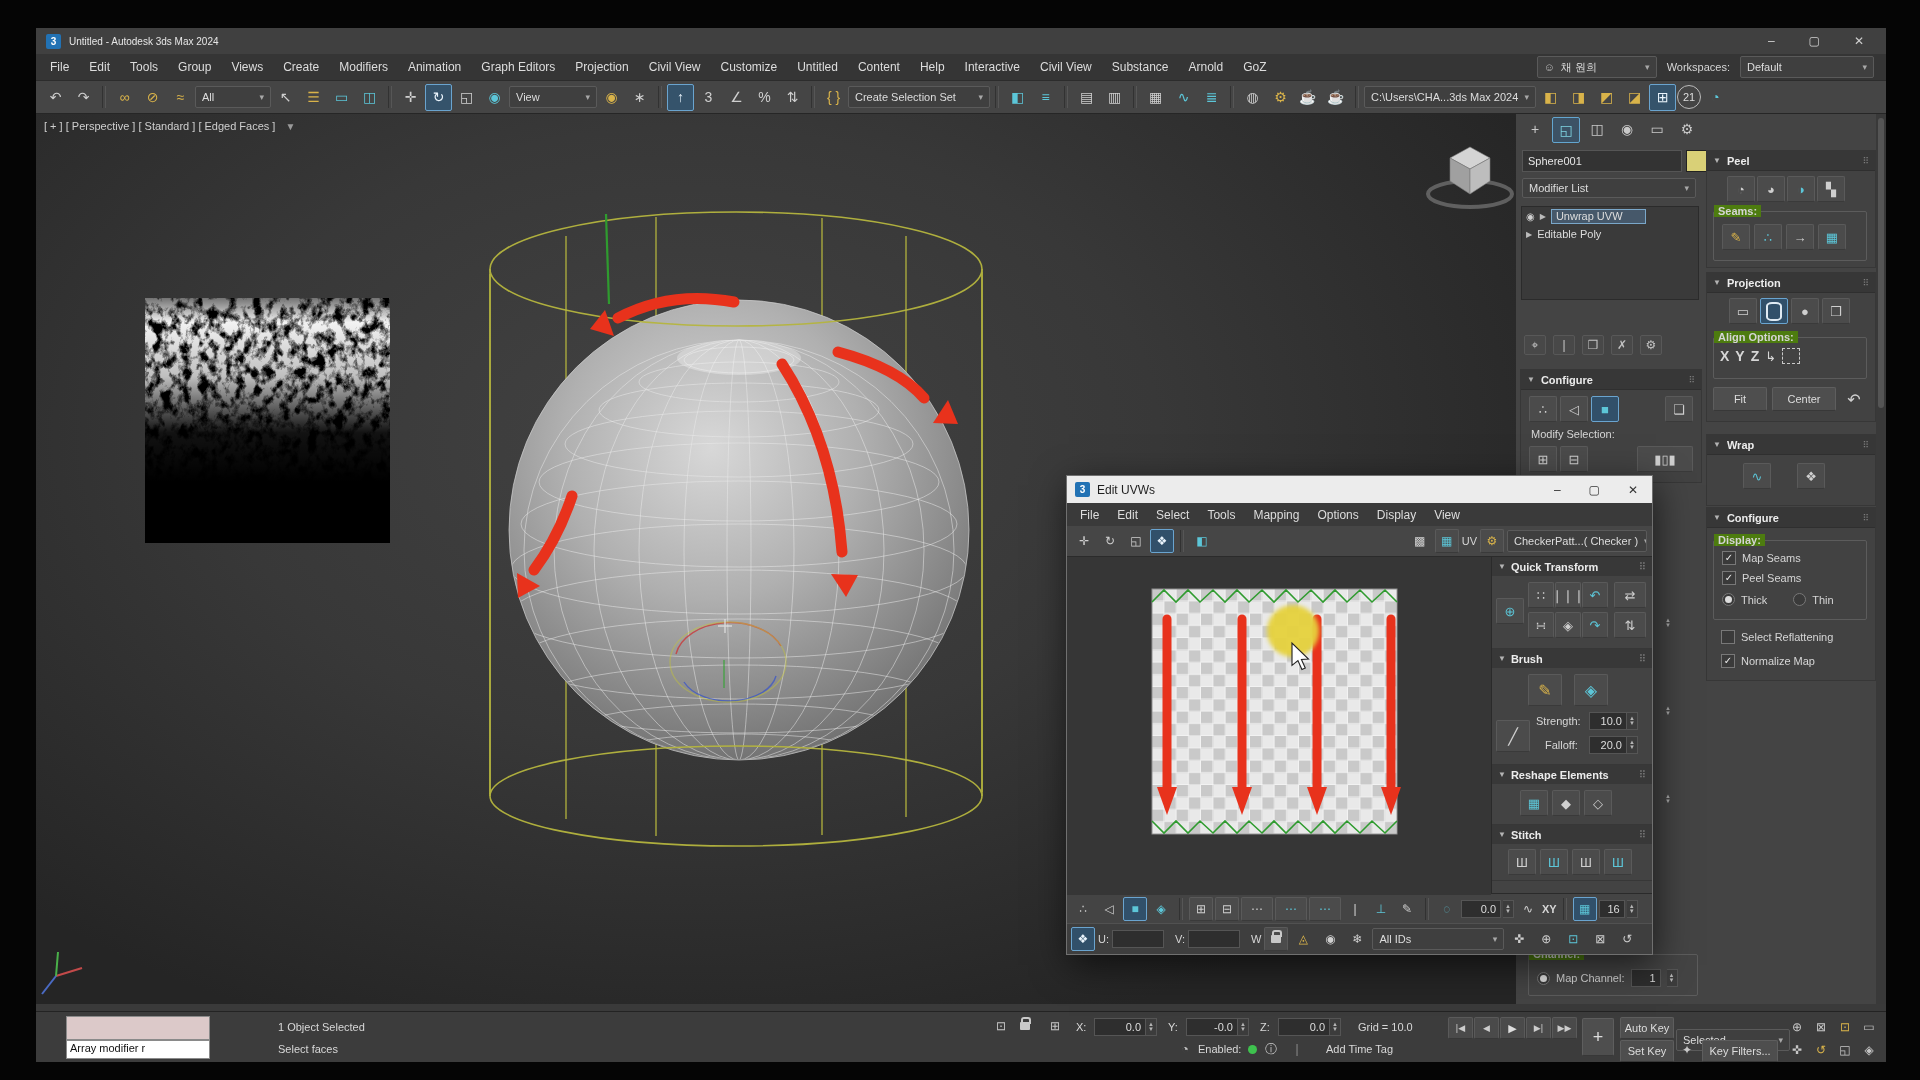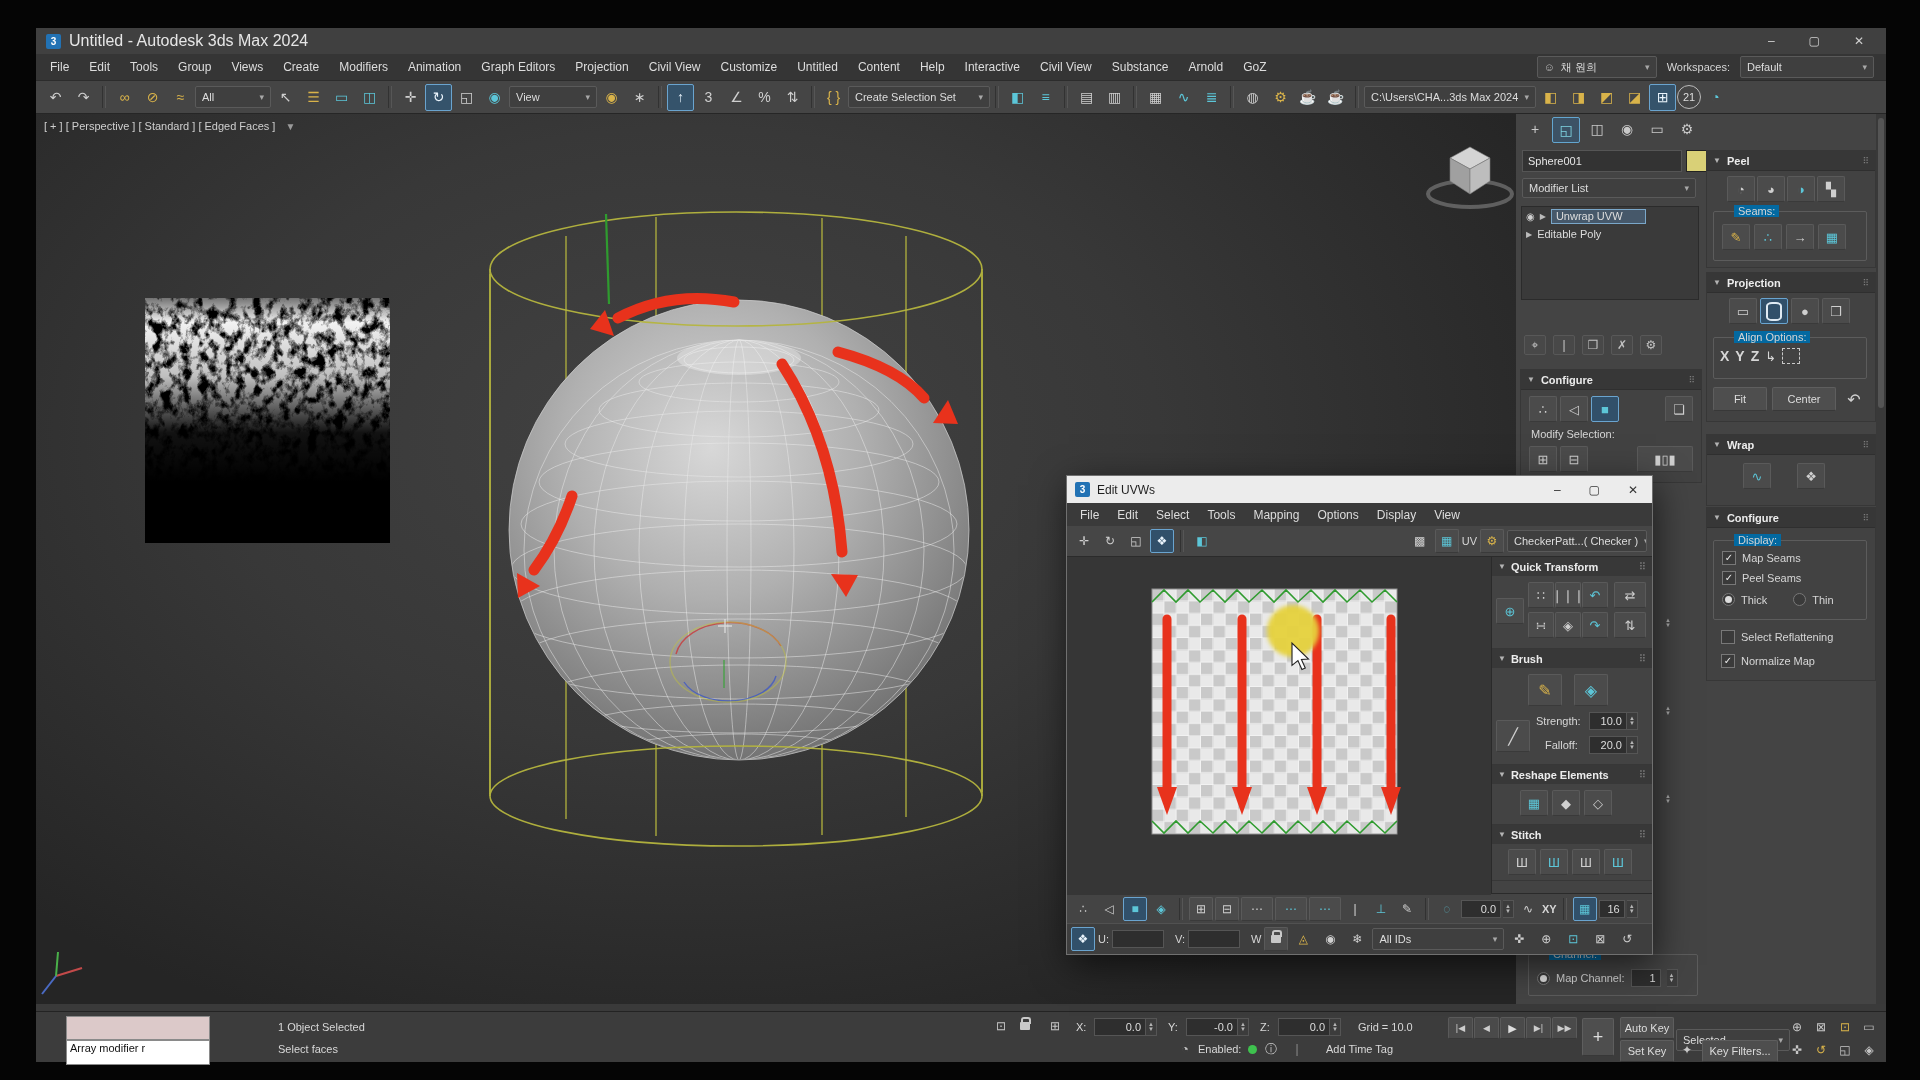--- a/index.html
+++ b/index.html
@@ -2,21 +2,21 @@
 <html><head>
 <meta charset="utf-8">
 <style>
   html,body{margin:0;padding:0;background:#000;font-family:"Liberation Sans",sans-serif;}
   .screen{position:relative;width:1920px;height:1080px;background:#050505;overflow:hidden;}
   .abs{position:absolute;}
   
   .app{position:absolute;left:36px;top:28px;width:1850px;height:1034px;background:#3a3a3a;display:flex;flex-direction:column;}
   .titlebar{height:26px;background:#404040;display:flex;align-items:center;padding:0 10px;flex:none;}
   .logo{width:15px;height:15px;background:#2272b4;border-radius:2px;color:#fff;font-size:10px;font-weight:bold;display:flex;align-items:center;justify-content:center;flex:none;}
-  .title{margin-left:8px;font-size:16px;color:#e6e6e6;}
+  .title{margin-left:8px;font-size:10px;color:#e6e6e6;}
   .winctl{margin-left:auto;display:flex;gap:34px;padding-right:12px;color:#d0d0d0;font-size:12px;}
   .winctl span{cursor:default;}
   .menubar{height:26px;background:#353535;display:flex;align-items:center;padding:0 4px;flex:none;border-bottom:1px solid #2c2c2c;}
   .mi{padding:0 10px;font-size:12px;color:#dddddd;white-space:nowrap;}
   .acct{margin-left:auto;display:flex;align-items:center;gap:10px;padding-right:8px;}
   .dd{background:#3f3f3f;border:1px solid #5a5a5a;border-radius:2px;color:#ddd;font-size:11px;height:20px;display:flex;align-items:center;padding:0 6px;white-space:nowrap;overflow:hidden;}
   .dd::after{content:"▾";margin-left:auto;color:#a8a8a8;font-size:9px;padding-left:6px;}
   .lab{font-size:11px;color:#d6d6d6;white-space:nowrap;}
   
   .toolbar{height:32px;background:#454545;display:flex;align-items:center;padding:0 6px;flex:none;border-bottom:1px solid #262626;gap:1px;}
@@ -49,21 +49,21 @@
   .stkrow .arr{color:#bbb;font-size:8px}
   .stkname.sel{border:1px solid #7aa7c9;background:#46586a;padding:0 22px 1px 4px;}
   .stkicons{position:absolute;left:8px;top:221px;display:flex;gap:7px;}
   .sico{width:20px;height:18px;display:flex;align-items:center;justify-content:center;color:#c2c2c2;font-size:12px;background:#484848;border:1px solid #585858;border-radius:2px;}
   
   .ro{position:absolute;background:#424242;border:1px solid #373737;}
   .roh{height:19px;background:#373737;display:flex;align-items:center;padding:0 6px;font-size:11px;font-weight:bold;color:#ececec;border-bottom:1px solid #2f2f2f;}
   .roh .car{color:#b3b3b3;font-size:8px;margin-right:6px;font-weight:normal;}
   .roh .grip{margin-left:auto;color:#7d7d7d;font-size:9px;font-weight:normal;}
   .grp{position:absolute;border:1px solid #5c5c5c;border-radius:2px;}
-  .glab{position:absolute;top:-7px;left:20px;background:#0369a1;padding:0 4px;font-size:11px;color:#d5d5d5;line-height:12px;}
+  .glab{position:absolute;top:-7px;left:0;background:#4d7c0f;padding:0 4px;font-size:11px;color:#d5d5d5;line-height:12px;font-weight:bold;}
   .ib{width:26px;height:24px;background:#4b4b4b;border:1px solid #5a5a5a;border-bottom-color:#3a3a3a;border-radius:2px;color:#cfcfcf;display:flex;align-items:center;justify-content:center;font-size:13px;flex:none;}
   .ib.on{background:#31506a;border-color:#6aa4cf;color:#eaf4fc;}
   .ib.teal{color:#5cc6d8}.ib.yel{color:#d9b34a}.ib.big{width:32px;height:30px;font-size:16px;}
   .btn{background:#4e4e4e;border:1px solid #5e5e5e;border-bottom-color:#383838;border-radius:2px;color:#ddd;font-size:11px;display:flex;align-items:center;justify-content:center;}
   .fld{background:#2e2e2e;border:1px solid #555;color:#ddd;font-size:11px;display:flex;align-items:center;justify-content:flex-end;padding:0 4px;height:18px;box-sizing:border-box;}
   .spin{width:11px;height:18px;display:flex;flex-direction:column;align-items:center;justify-content:center;color:#b5b5b5;font-size:6px;line-height:5px;background:#3c3c3c;border:1px solid #555;border-left:none;box-sizing:border-box;}
   .spin::before{content:"▲";}.spin::after{content:"▼";}
   .mini-spin{position:absolute;width:12px;height:18px;display:flex;flex-direction:column;align-items:center;justify-content:center;color:#aaa;font-size:6px;line-height:5px;}
   .mini-spin::before{content:"▲";}.mini-spin::after{content:"▼";}
   .cb{width:12px;height:12px;background:#3a3a3a;border:1px solid #787878;color:#eee;font-size:10px;line-height:11px;text-align:center;flex:none;}
@@ -90,21 +90,21 @@
   .uroh .car{color:#b3b3b3;font-size:8px;margin-right:5px;font-weight:normal;}
   .uroh .grip{margin-left:auto;color:#7d7d7d;font-size:10px;font-weight:normal;}
   .urobody{position:relative;}
   .uvfoot{height:29px;background:#444;border-top:1px solid #2a2a2a;display:flex;align-items:center;padding:0 4px;flex:none;gap:2px;}
   .uvfoot2{height:30px;background:#3e3e3e;display:flex;align-items:center;padding:0 4px;flex:none;border-top:1px solid #515151;gap:3px;}
   .ib.sm{width:22px;height:22px;font-size:12px;}
   
   .statusbar{height:50px;background:#3c3c3c;border-top:1px solid #232323;position:relative;flex:none;}
   .sb-lab{position:absolute;font-size:11px;color:#d8d8d8;white-space:nowrap;}
   .listener-pink{position:absolute;left:30px;top:4px;width:144px;height:24px;background:#dcc9c9;border:1px solid #8a8a8a;box-sizing:border-box;}
-  .listener-white{position:absolute;left:30px;top:28px;width:144px;height:25px;background:#fff;border:1px solid #8a8a8a;box-sizing:border-box;font-size:11px;color:#111;padding:1px 3px;overflow:hidden;white-space:nowrap;}
+  .listener-white{position:absolute;left:30px;top:28px;width:144px;height:19px;background:#fff;border:1px solid #8a8a8a;box-sizing:border-box;font-size:11px;color:#111;padding:1px 3px;overflow:hidden;white-space:nowrap;}
   .sbi{position:absolute;width:22px;height:20px;display:flex;align-items:center;justify-content:center;color:#c6c6c6;font-size:12px;}
   .tport{position:absolute;display:flex;gap:1px;}
   .tbtn{width:23px;height:20px;background:#4a4a4a;border:1px solid #5a5a5a;border-bottom-color:#383838;border-radius:2px;color:#ccc;font-size:9px;display:flex;align-items:center;justify-content:center;}
   .tbtn.play{color:#ddd;font-size:11px;}
   .gdot{width:9px;height:9px;border-radius:50%;background:#3ec24e;display:inline-block;}
 </style>
 </head>
 <body>
 
 <div class="screen">

